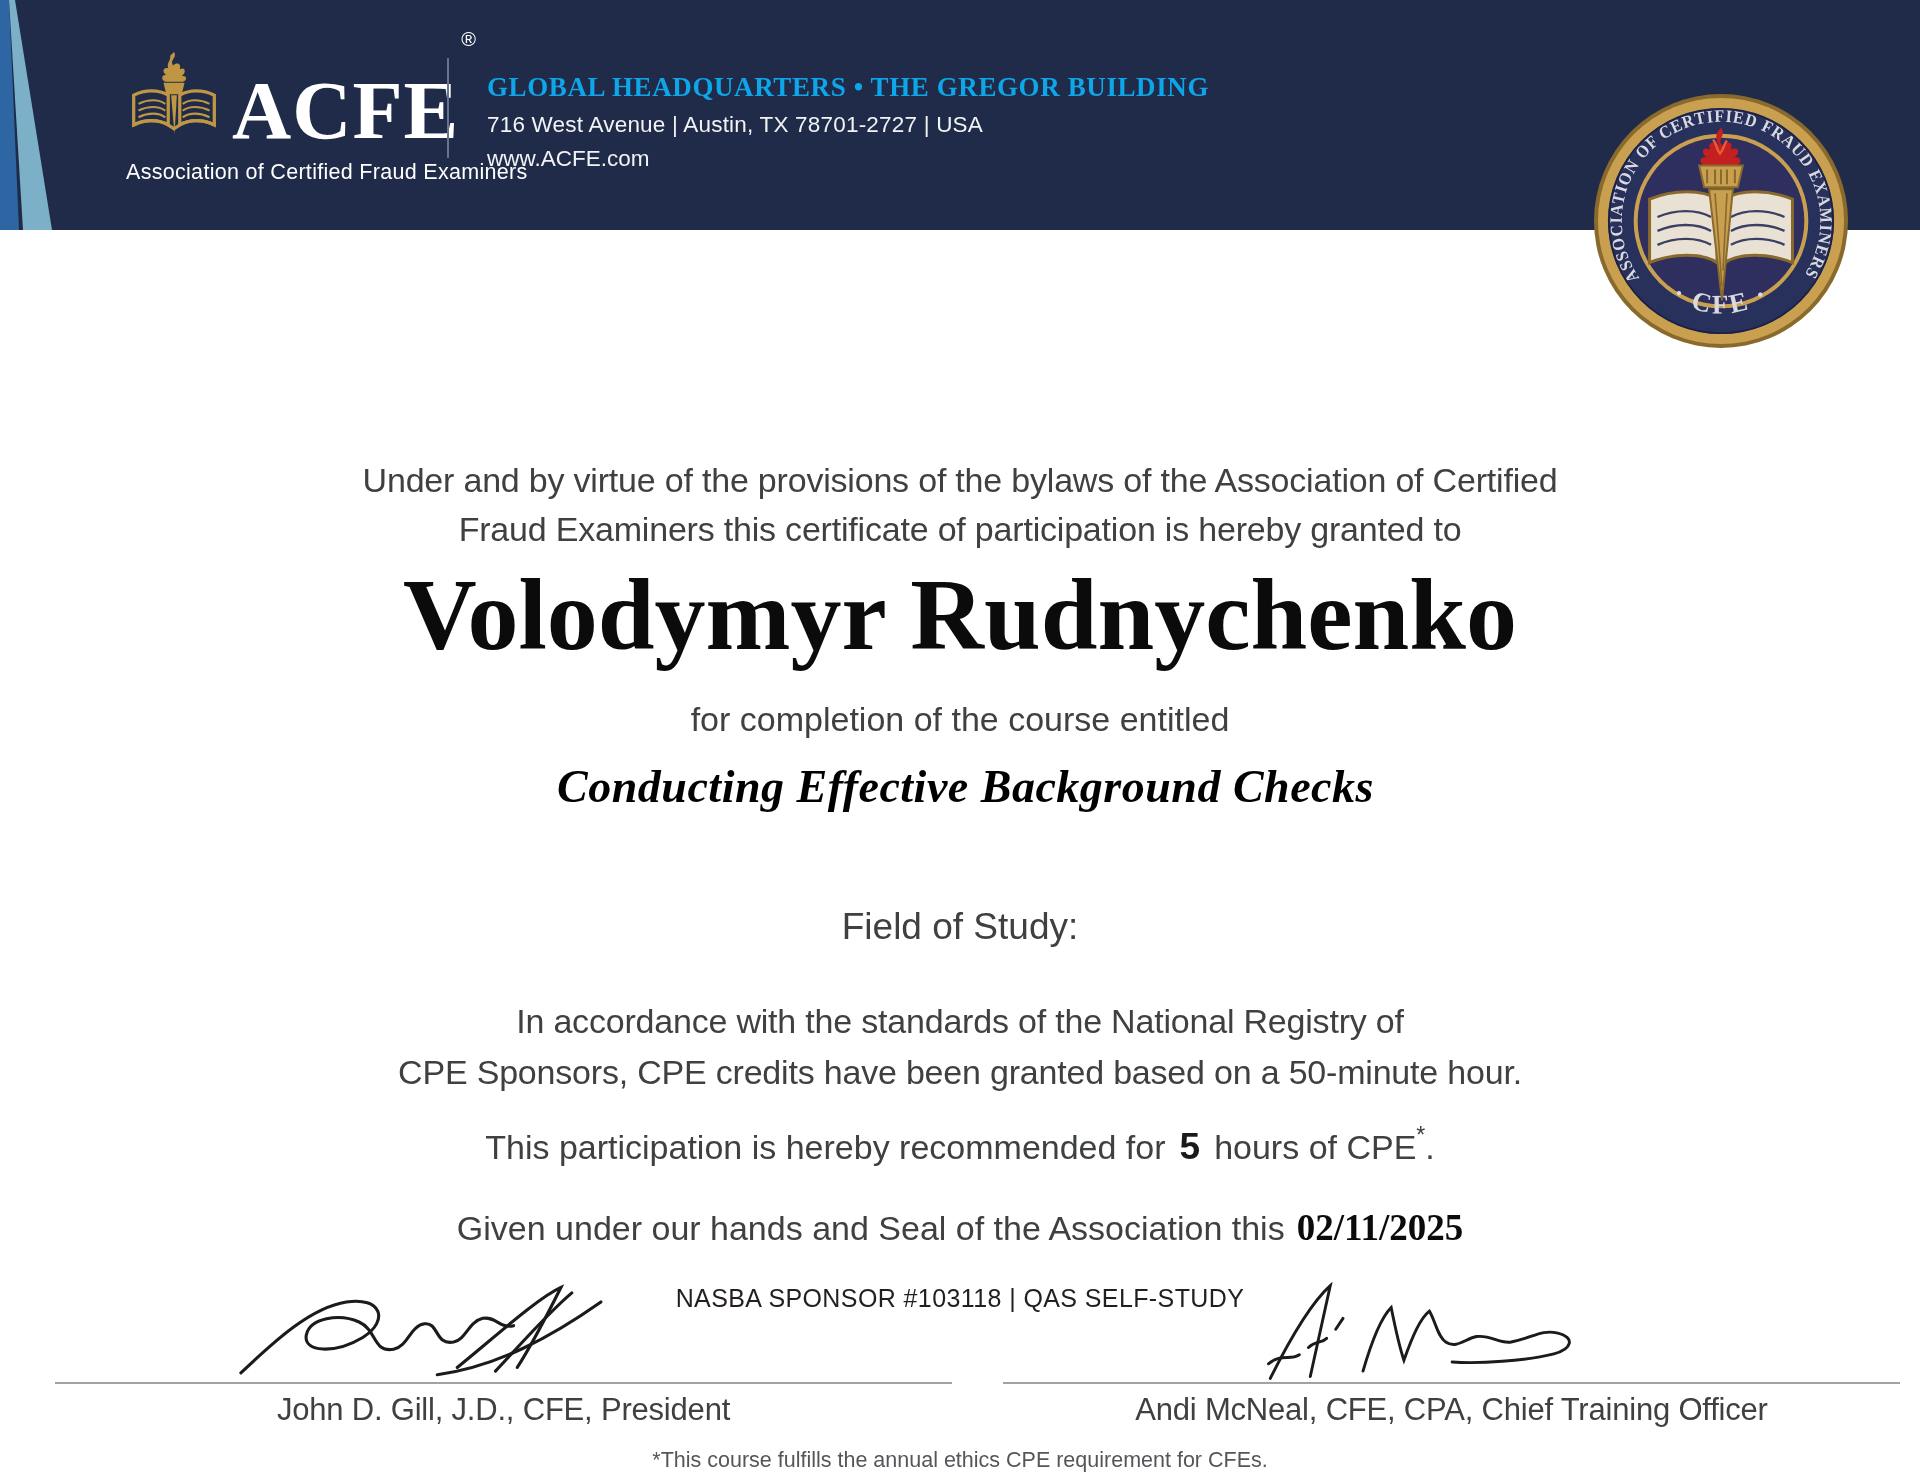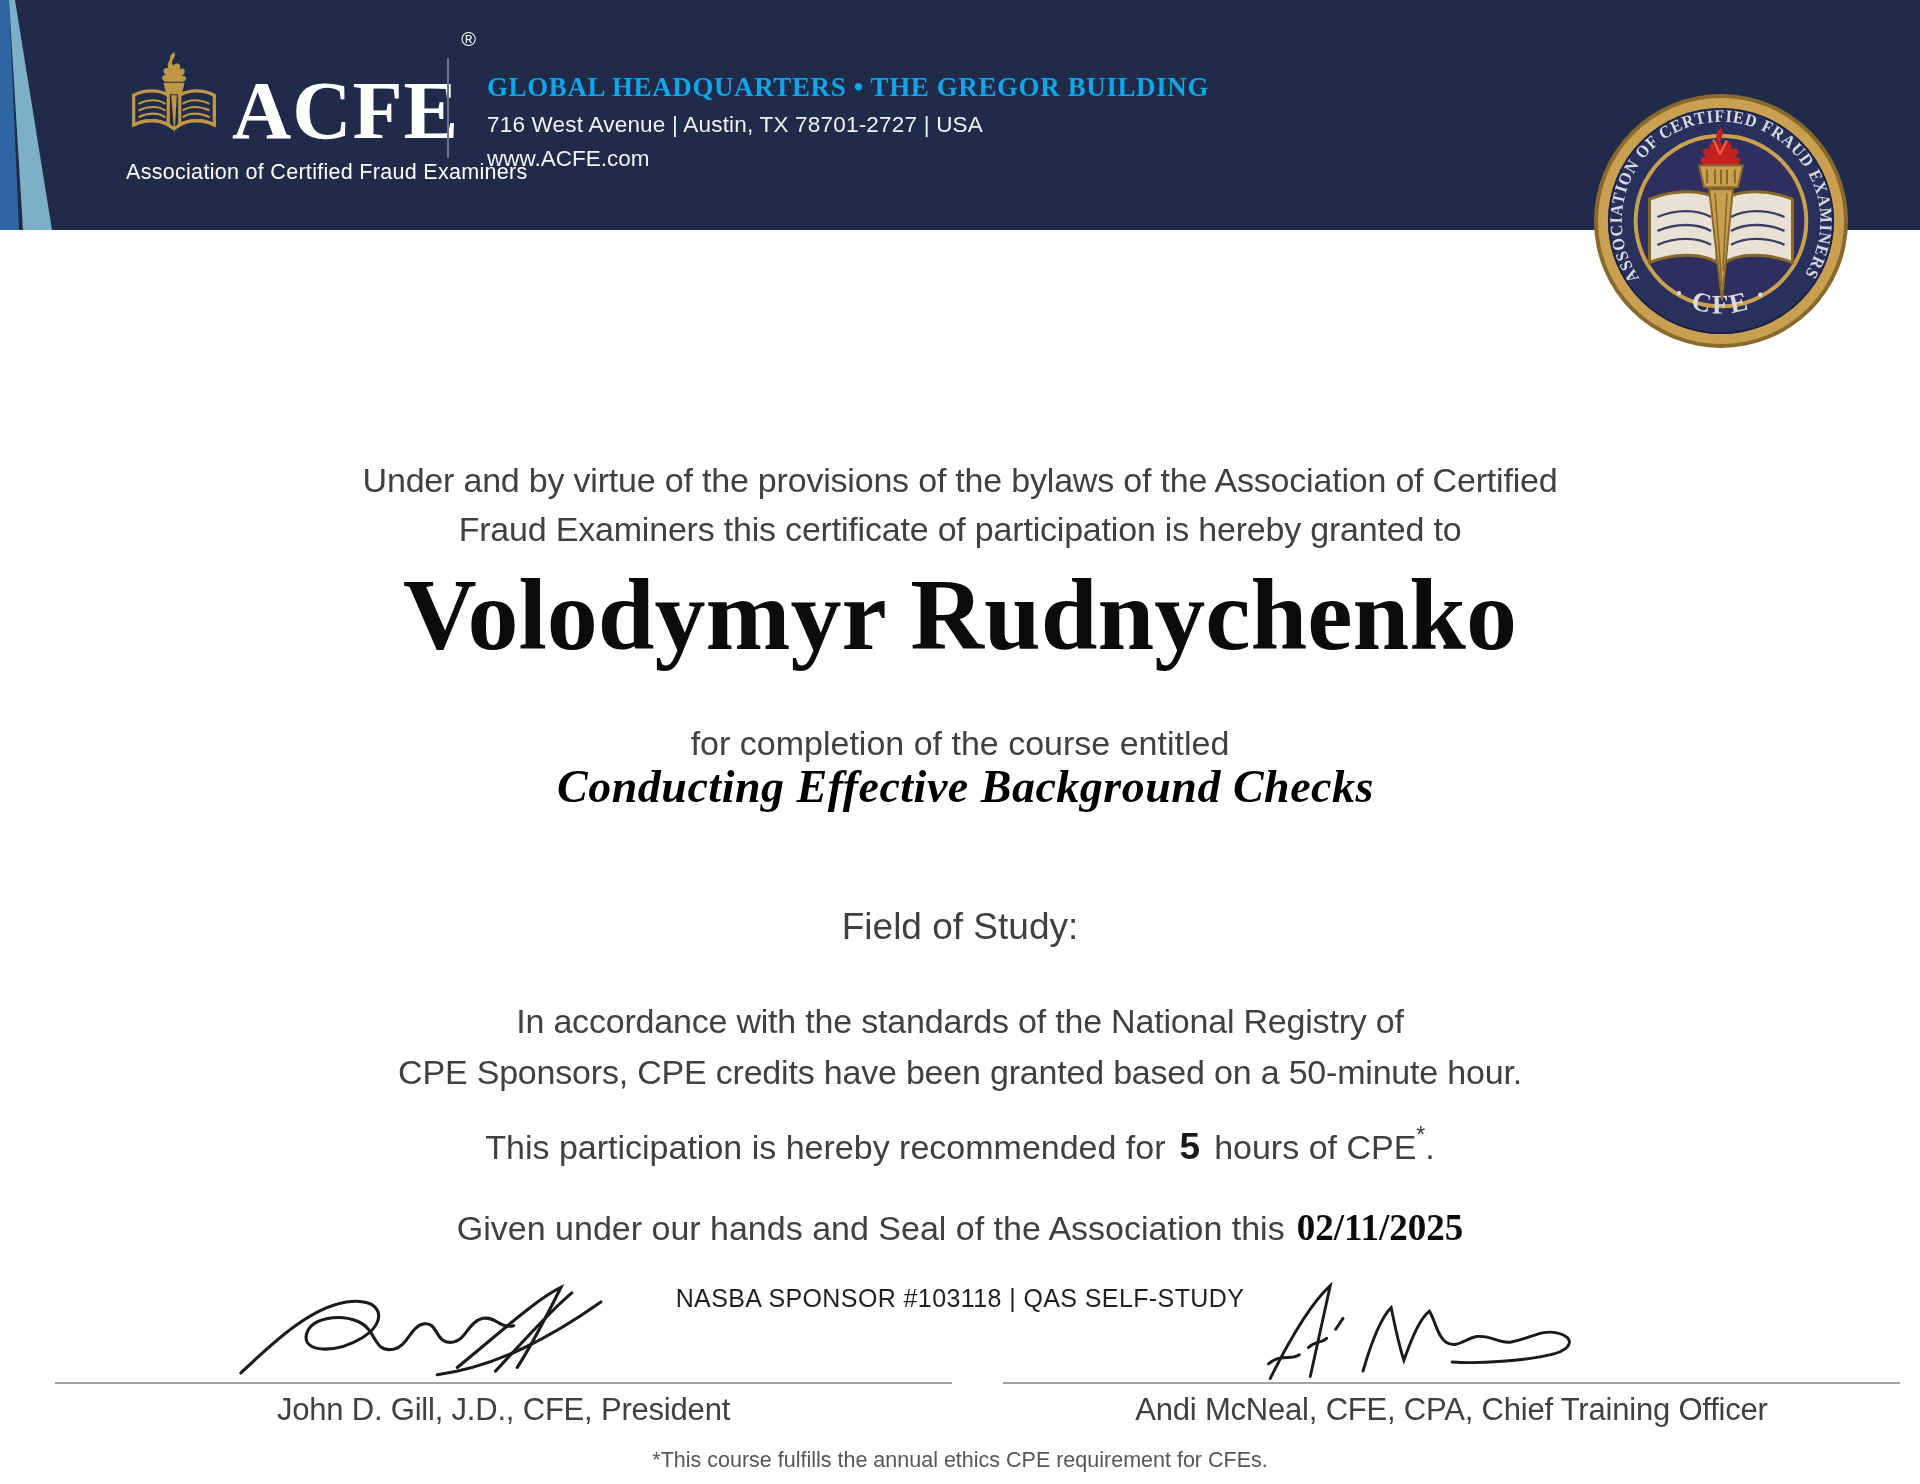--- a/index.html
+++ b/index.html
@@ -23,21 +23,21 @@
   .hq-line{position:absolute;left:487px;top:72px;font-family:"Liberation Serif",serif;font-weight:bold;font-size:27px;color:#0ea5e9;letter-spacing:0.6px;}
   .hq-address{position:absolute;left:487px;top:112px;font-size:22.5px;color:#F2F3F5;letter-spacing:0.2px;}
   .hq-web{position:absolute;left:487px;top:146px;font-size:22.5px;color:#F2F3F5;}
   
   .seal{position:absolute;left:1592px;top:92px;width:258px;height:258px;}
   
   .cline{position:absolute;left:0;right:0;text-align:center;}
   .title{top:322px;font-weight:bold;font-size:106px;letter-spacing:-3px;color:#28282A;}
   .intro{top:456px;font-size:34px;line-height:1.44;color:#3F4042;letter-spacing:-0.2px;}
   .name{top:556px;font-family:"Liberation Serif",serif;font-weight:bold;font-size:102px;color:#0B0B0B;}
-  .course-intro{top:724px;font-size:34px;color:#3F4042;text-align:center;}
+  .course-intro{top:700px;font-size:34px;color:#3F4042;text-align:center;}
   .course-title{top:760px;font-family:"Liberation Serif",serif;font-weight:bold;font-style:italic;font-size:46px;color:#000000;letter-spacing:0.5px;margin-left:11px;}
   .field-row{top:906px;display:flex;justify-content:center;align-items:baseline;gap:26px;}
   .field-label{font-size:37px;color:#3F4042;}
   .field-value{font-family:"Liberation Serif",serif;font-weight:bold;font-size:38px;color:#101010;}
   .para{top:996px;font-size:34px;line-height:1.5;color:#3F4042;letter-spacing:-0.2px;}
   .rec{top:1126px;font-size:34px;color:#3F4042;}
   .rec-hours{font-weight:bold;font-size:37px;color:#1A1A1A;padding:0 14px;}
   .rec-sup{font-size:23px;vertical-align:top;position:relative;top:-4px;}
   .given{top:1206px;font-size:34px;color:#3F4042;}
   .given-date{font-family:"Liberation Serif",serif;font-weight:bold;font-size:37px;color:#0B0B0B;padding-left:12px;}

